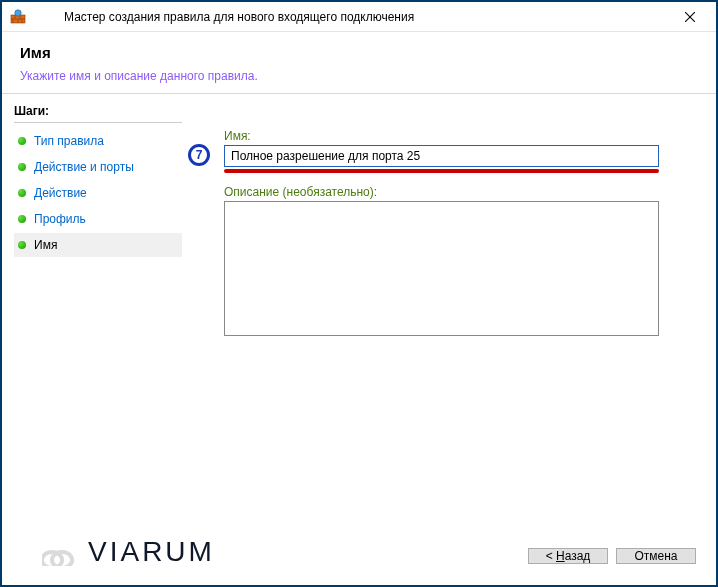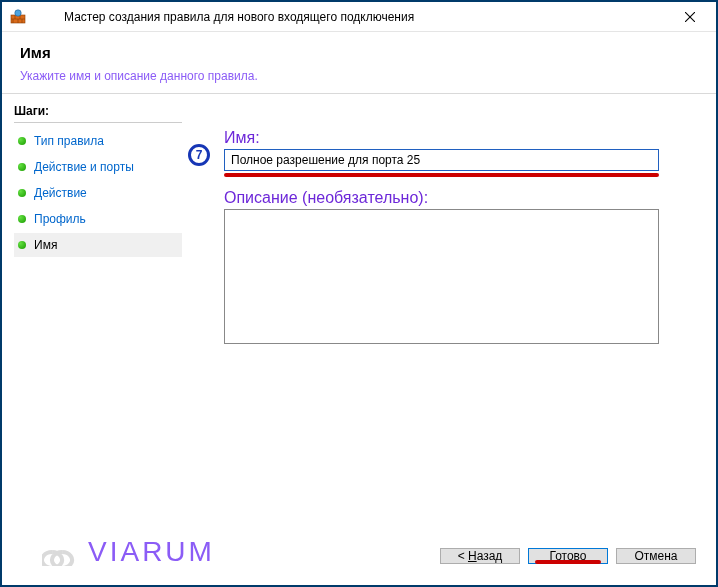--- a/index.html
+++ b/index.html
@@ -105,22 +105,22 @@
     border-radius: 50%;
     background: #fff;
     border: 3px solid #1636b5;
     color: #1636b5;
     font-weight: bold;
     font-size: 12px;
     display: flex; align-items: center; justify-content: center;
   }
   .field-block { margin-left: 12px; }
   .field-label {
-    font-size: 16px;
-    color: #6d28d9;
+    font-size: 12px;
+    color: #4d7c0f;
     margin-bottom: 2px;
     display: block;
   }
   .text-input {
     width: 435px;
     height: 22px;
     border: 1px solid #2060c0;
     padding: 2px 6px;
     font-size: 12px;
     font-family: inherit;
@@ -172,21 +172,21 @@
     border-radius: 2px;
   }
   .btn .ul { text-decoration: underline; }
 
   .watermark {
     position: absolute;
     left: 40px;
     bottom: 12px;
     font-size: 28px;
     letter-spacing: 3px;
-    color: #8b5cf6;
+    color: #0f172a;
     font-weight: 500;
     display: flex;
     align-items: center;
     pointer-events: none;
   }
   .watermark svg { margin-right: 6px; }
 </style>
 </head>
 <body>
 
@@ -261,18 +261,14 @@
   <div class="watermark">
     <svg width="40" height="28" viewBox="0 0 40 28">
       <path d="M10 14 a10 8 0 1 0 0.1 0 M20 14 a10 8 0 1 0 0.1 0" fill="none" stroke="#dadada" stroke-width="4"></path>
     </svg>
     <span>VIARUM</span>
   </div>
 
   <button class="btn">
     <span>&lt; <span class="ul">Н</span>азад</span>
   </button>
-  <button class="btn primary">
-    <span><span class="ul">Г</span>отово</span>
-    <span class="btn-underline-red"></span>
-  </button>
   <button class="btn">Отмена</button>
 </div>
 
 </body></html>

